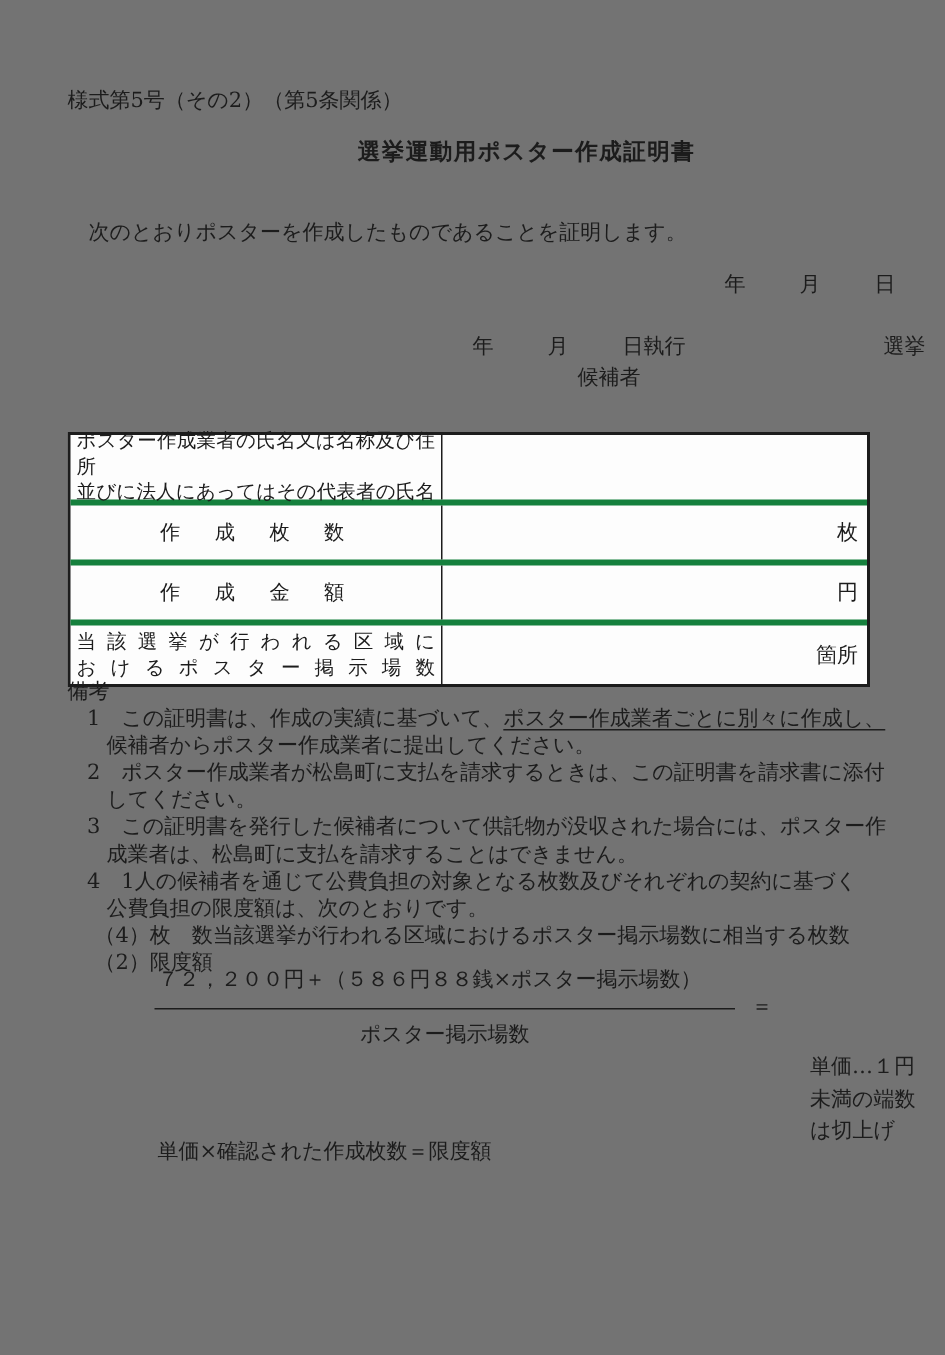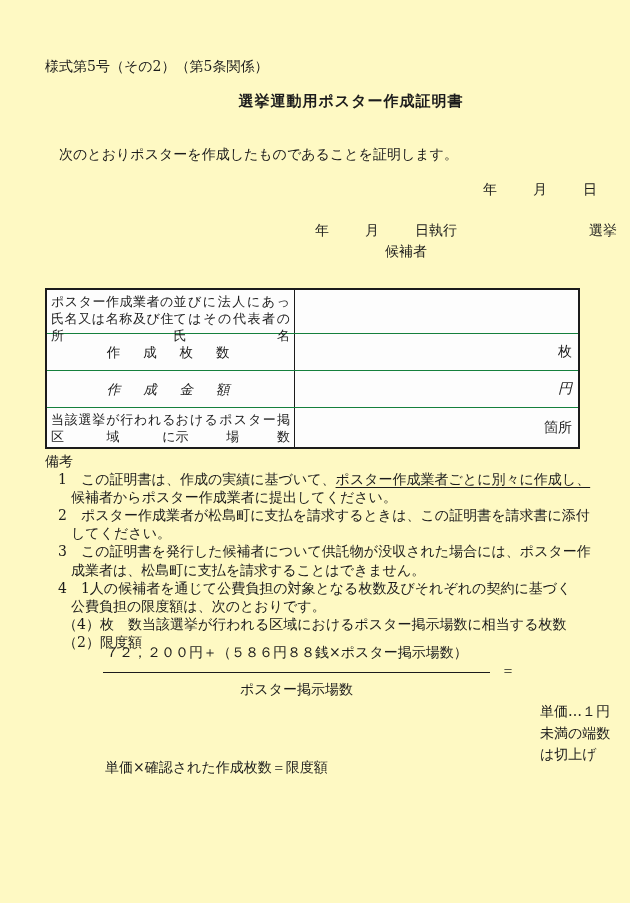--- a/index.html
+++ b/index.html
@@ -1,20 +1,20 @@
 <!DOCTYPE html>
 <html><head>
 <meta charset="utf-8">
 <style>
   html,body { margin:0; padding:0; background:#e8e8e8; }
   .page {
     position:relative;
     width:630px; height:903px;
     margin:0 auto;
-    background:#fef9c3;
+    background:#737373;
     color:#1c1c1c;
     font-family:"DejaVu Serif","Liberation Serif",serif;
     font-size:14px;
     overflow:hidden;
   }
   .abs { position:absolute; white-space:nowrap; }
 
   .form-number { top:58px; left:45px; }
   .doc-title { top:92px; left:0; width:630px; text-align:center; font-weight:bold; font-size:15px; letter-spacing:1px;padding-left:36px; }
   .intro { top:146px; left:45px; text-indent:14px; }
@@ -22,29 +22,29 @@
   .date1 { top:181px; left:483px; display:flex; gap:36px; }
   .date2 { top:222px; left:0; width:630px; height:18px; }
   .date2 span { position:absolute; }
   .d2-year { left:315px; }
   .d2-month { left:365px; }
   .d2-day { left:415px; }
   .d2-election { left:565px;margin-left:24px; }
   .candidate { top:243px; left:385px; }
 
   .doc-table { position:absolute; top:288px; left:45px; width:531px; border:2px solid #1c1c1c; background:#fdfdfd; }
-  .t-row { display:flex; border-top:1px solid #15803d; }
+  .t-row { display:flex; border-top:4px solid #15803d; }
   .t-row:first-child { border-top:none; }
-  .t-label { width:248px; border-right:1px solid #1c1c1c; box-sizing:border-box; display:flex; justify-content:center; font-size:13px; line-height:17px; padding:3px 4px; }
+  .t-label { width:248px; border-right:1px solid #1c1c1c; box-sizing:border-box; display:flex; flex-direction:column; justify-content:center; font-size:13px; line-height:17px; padding:12px 4px; }
   .t-label .jline { display:block; text-align:justify; text-align-last:justify; }
   .t-label.centered { align-items:center; justify-content:center; letter-spacing:0.35em; font-size:13.5px; }
   .t-value { flex:1; display:flex; align-items:center; justify-content:flex-end; padding-right:6px; box-sizing:border-box; }
   .r1 { height:43px; }
   .r2 { height:36px; }
-  .r3 { height:36px;font-style:italic; }
+  .r3 { height:36px; }
   .r4 { height:39px;gap:7px; }
 
   .notes { top:452px; left:45px; width:545px; line-height:18.1px; }
   .notes .line { display:block; white-space:nowrap; }
   .ind-num { padding-left:13px; }
   .ind-cont { padding-left:26px; }
   .ind-sub { padding-left:18px; }
   .uline { text-decoration:underline; text-underline-offset:3px; }
 
   .numerator { top:644px; left:105px; }

